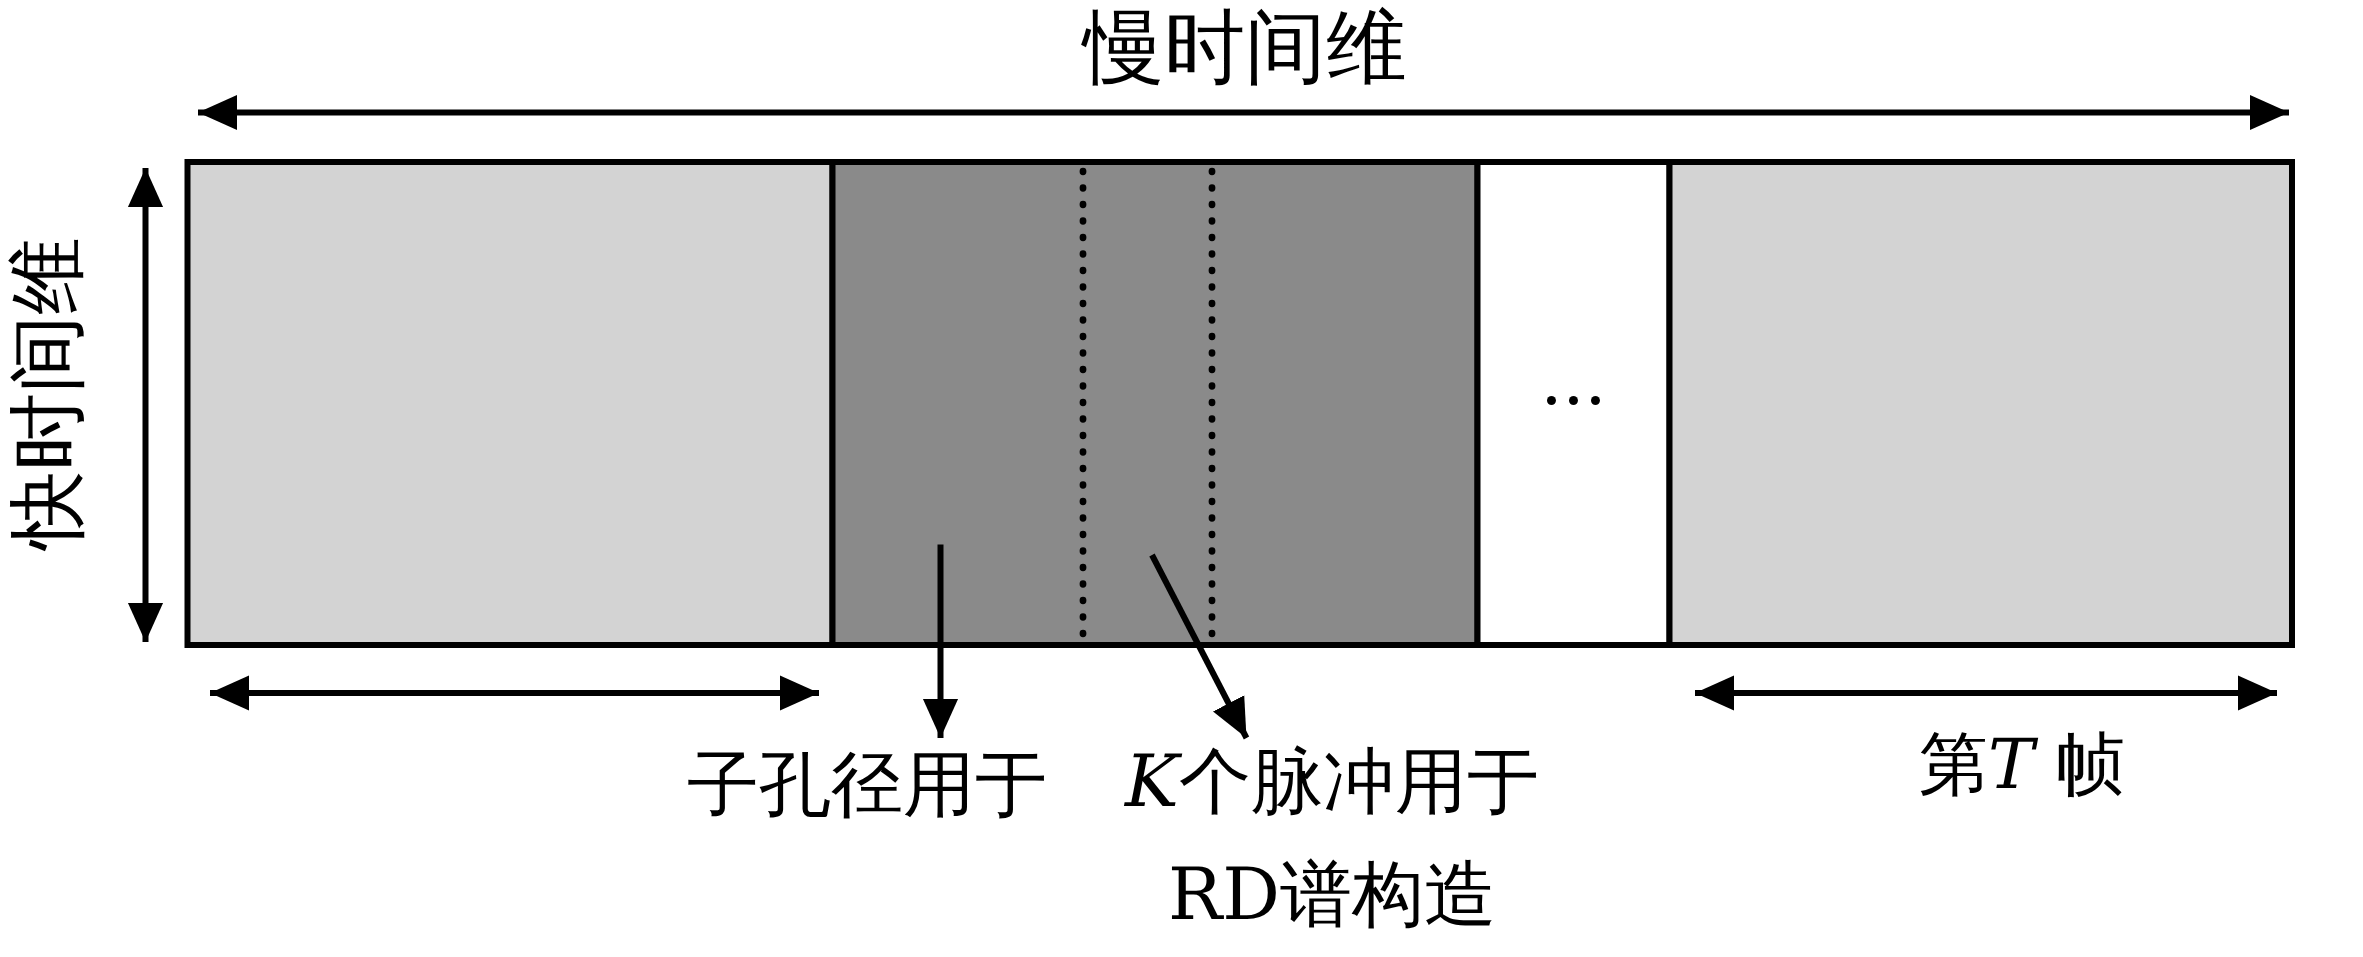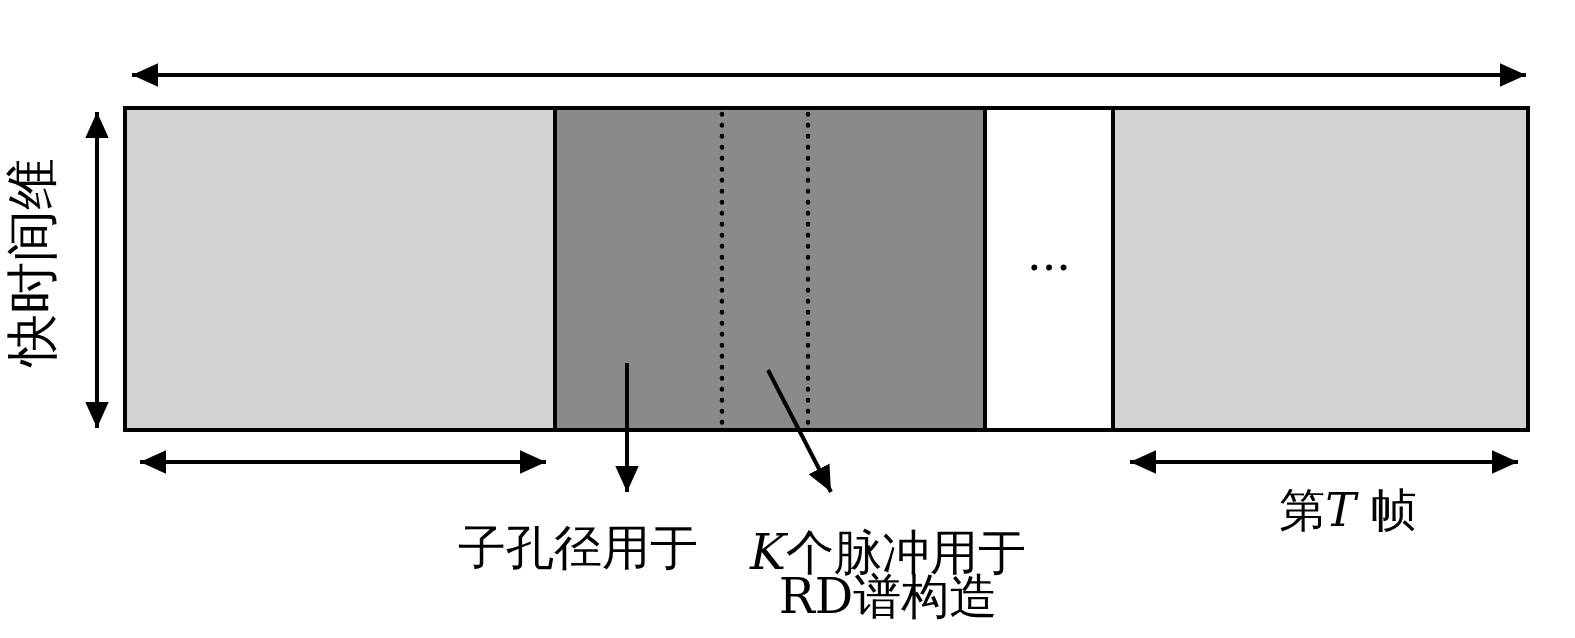--- a/index.html
+++ b/index.html
@@ -60,26 +60,27 @@
     <line x1="132" y1="75" x2="1526" y2="75" stroke="#000000" stroke-width="4" marker-start="url(#ah)" marker-end="url(#ah)"></line>
     <line x1="97" y1="112" x2="97" y2="428" stroke="#000000" stroke-width="4" marker-start="url(#ah)" marker-end="url(#ah)"></line>
 
     <line x1="140" y1="462" x2="546" y2="462" stroke="#000000" stroke-width="4" marker-start="url(#ah)" marker-end="url(#ah)"></line>
     <line x1="1130" y1="462" x2="1518" y2="462" stroke="#000000" stroke-width="4" marker-start="url(#ah)" marker-end="url(#ah)"></line>
 
     <line x1="627" y1="363" x2="627" y2="492" stroke="#000000" stroke-width="4" marker-end="url(#ah)"></line>
     <line x1="768" y1="370" x2="831" y2="492" stroke="#000000" stroke-width="4" marker-end="url(#ah)"></line>
   </svg>
 
+  <div class="lbl t54" style="left:830px; top:32px;">慢时间维</div>
 
   <div class="lbl rot t52" style="left:33px; top:262px;">快时间维</div>
 
   <div class="lbl t46" style="left:1049px; top:254px;">...</div>
 
 
   <div class="lbl t46" style="left:1348px; top:510px;"><span>第</span><span class="it">T</span><span> 帧</span></div>
 
-  <div class="lbl t48" style="left:578px; top:548px;">子孔径用于</div>
+  <div class="lbl t48" style="left:578px; top:524px;">子孔径用于</div>
 
-  <div class="lbl t48" style="left:888px; top:553px;"><span class="it">K</span><span>个脉冲用于</span></div>
+  <div class="lbl t48" style="left:888px; top:522px;"><span class="it">K</span><span>个脉冲用于</span></div>
   <div class="lbl t48" style="left:888px; top:597px;">RD谱构造</div>
 
 </div>
 
 </body></html>

